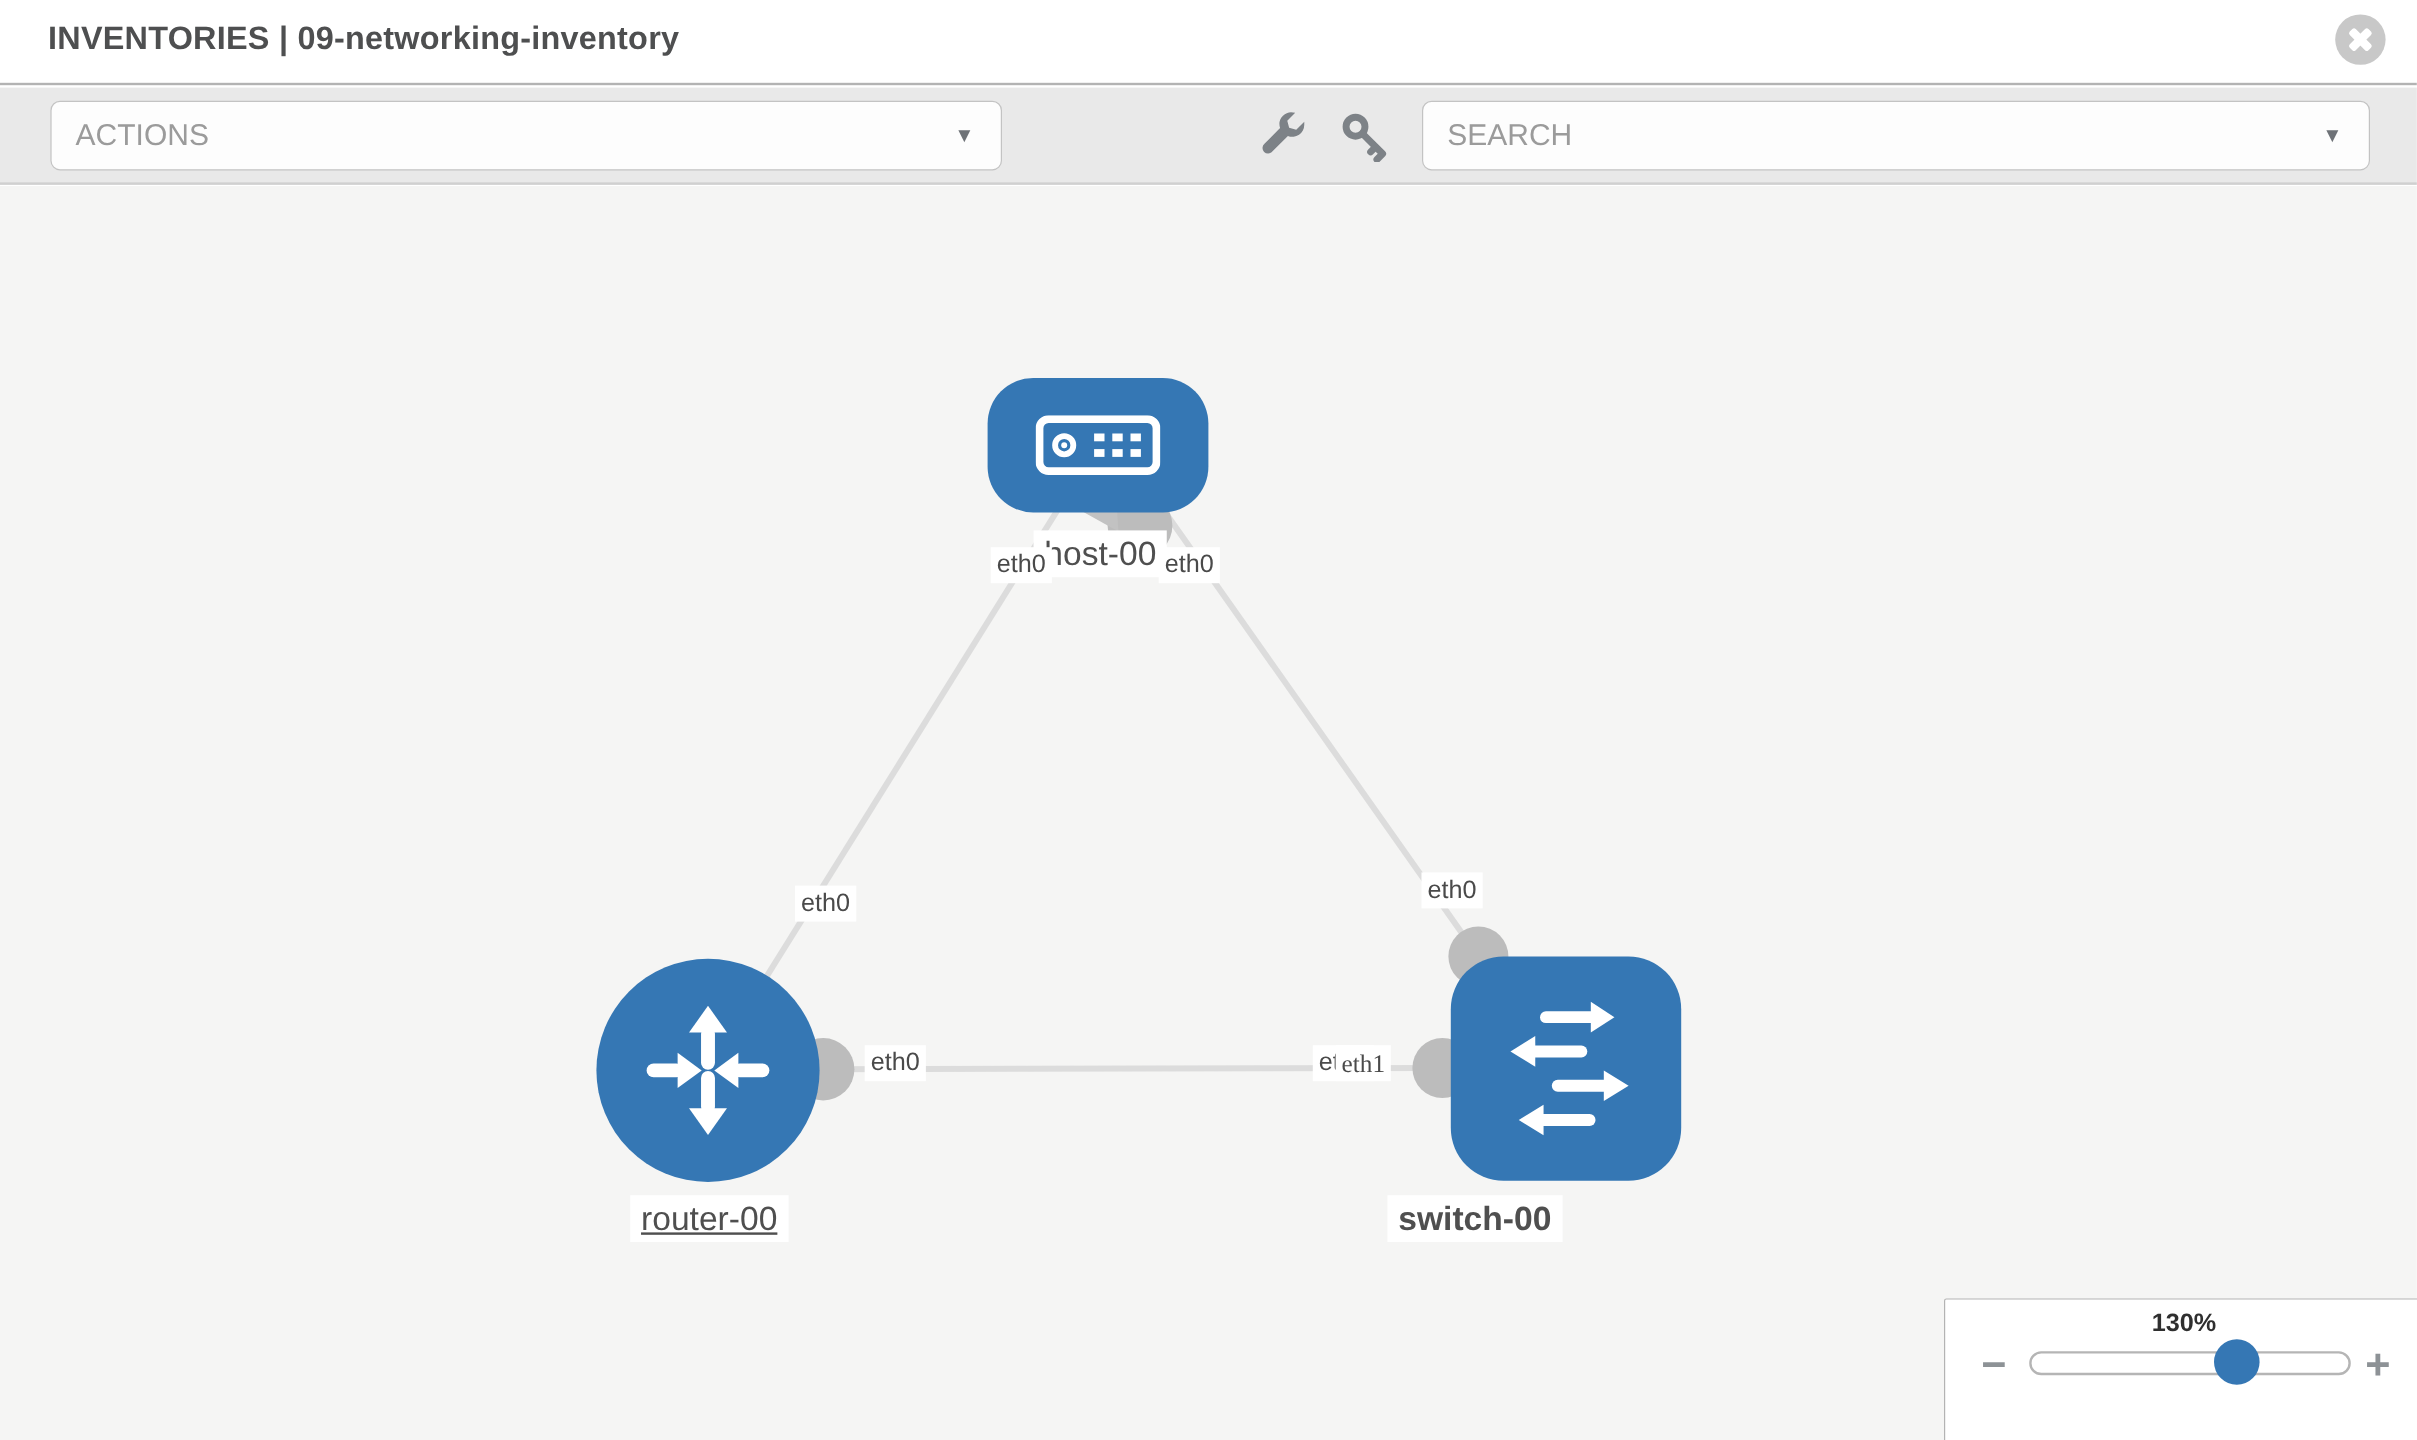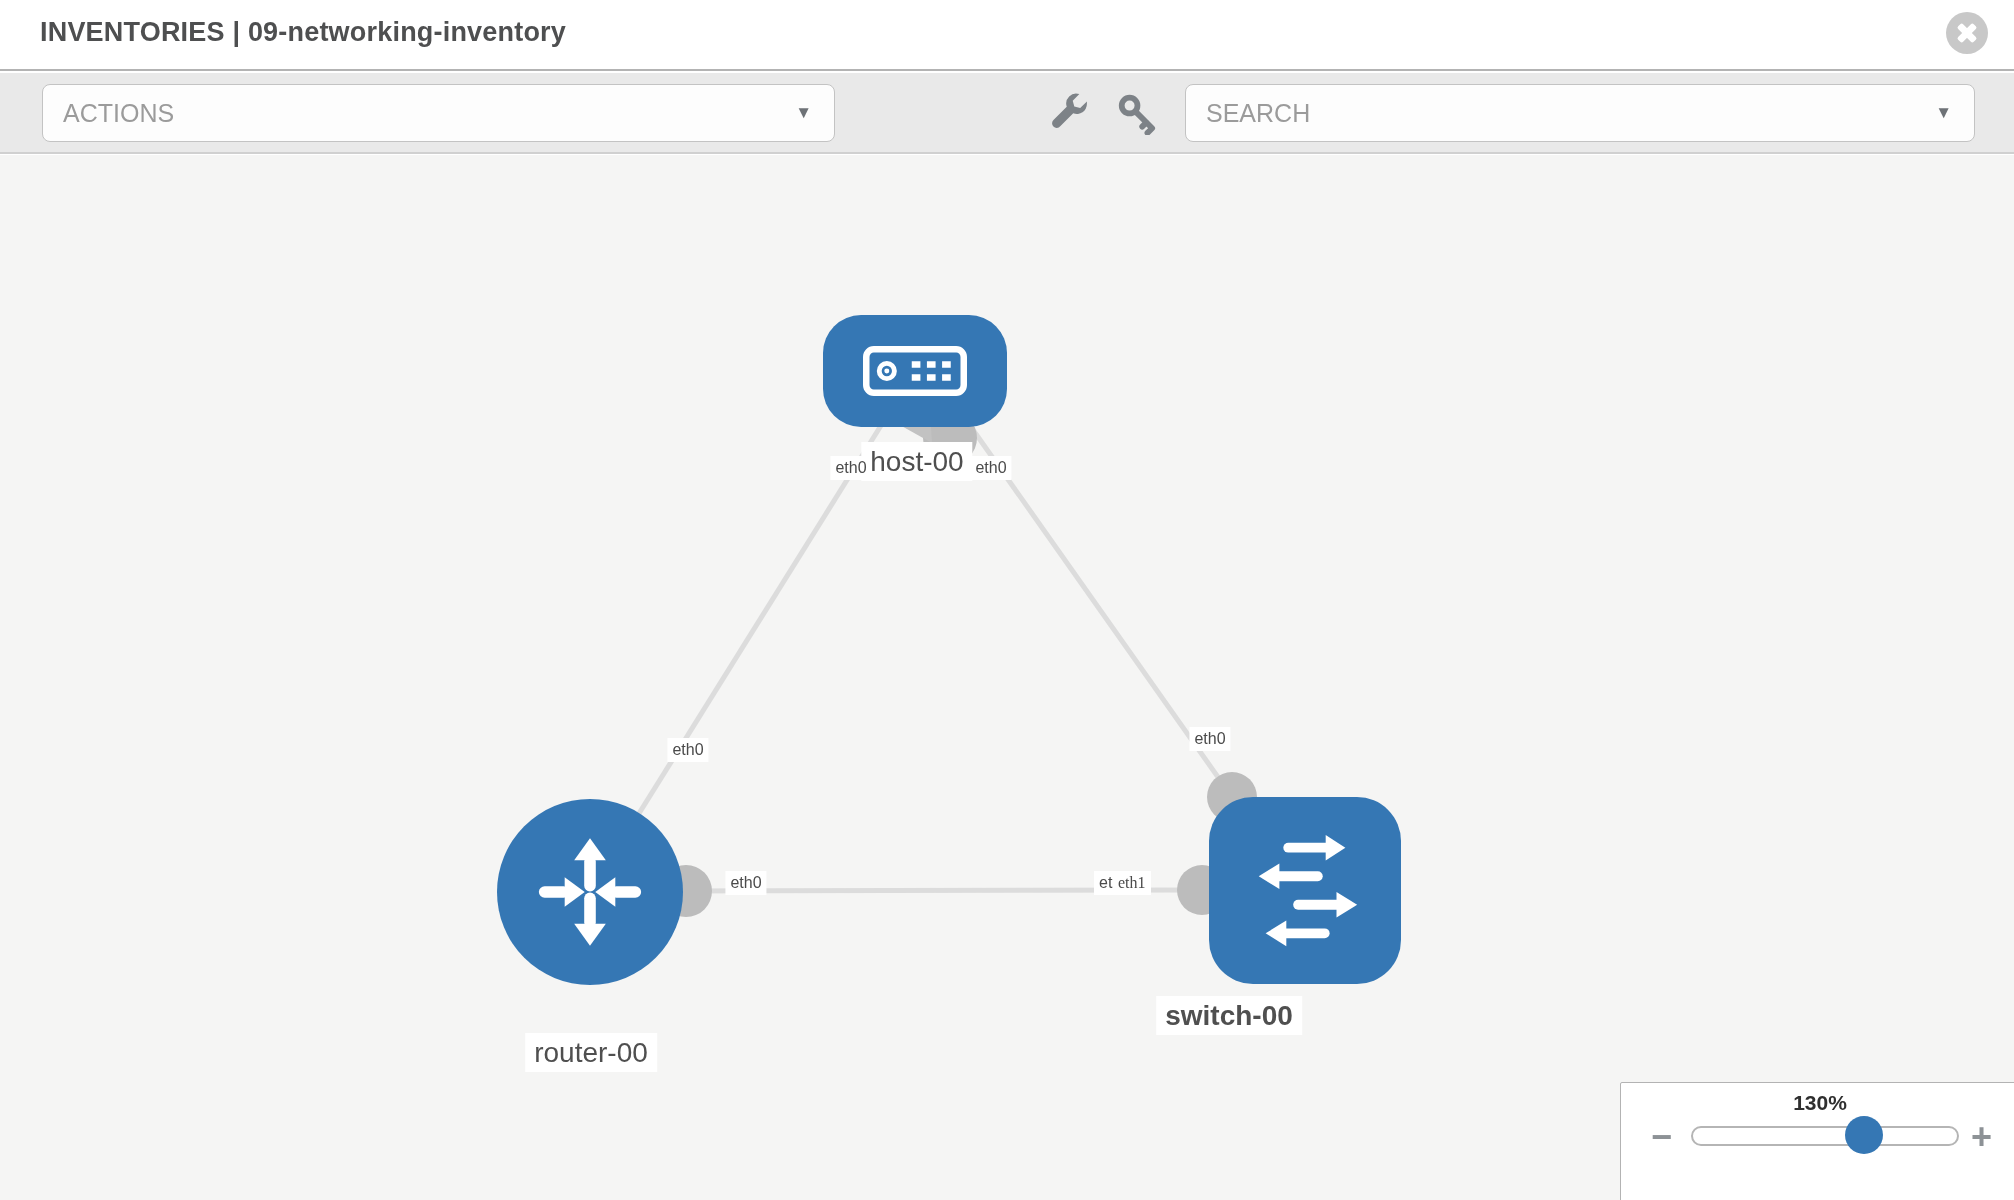--- a/index.html
+++ b/index.html
@@ -40,21 +40,21 @@
             background:#f5f5f4;text-align:right; }
   .link-layer { position:absolute; left:0; top:0; }
 
   .node { position:absolute; background:#3577b4; z-index:2; display:flex;
           align-items:center; justify-content:center; cursor:pointer; }
   .node-host   { left:823px;  top:160px; width:184px; height:112px; border-radius:38px; }
   .node-router { left:497px;  top:644px; width:186px; height:186px; border-radius:50%; }
   .node-switch { left:1209px; top:642px; width:192px; height:187px; border-radius:44px; }
 
   .chip { position:absolute; z-index:3; background:#ffffff; color:#4a4a4a;
-          font-size:16px; padding:2px 5px; white-space:nowrap; line-height:1.25; }
+          font-size:21px; padding:2px 5px; white-space:nowrap; line-height:1.25; }
   .node-label { font-size:28px; color:#4f4f4f; padding:2px 9px; }
   .ctr { transform:translateX(-50%); }
 
   
   .zoom-panel { position:absolute; left:1620px; top:1082px; width:400px; height:140px;
                 background:#ffffff; border:1px solid #b3b3b3; border-radius:2px; z-index:5; }
   .zoom-level { position:absolute; left:0; top:8px; width:100%; text-align:center;
                 font-size:21px; color:#2f2f2f; font-weight:600; }
   .zoom-minus, .zoom-plus { position:absolute; top:36px; font-size:36px; font-weight:bold;
                 color:#8d9296; cursor:pointer; line-height:1; }
@@ -150,21 +150,21 @@
           <polygon points="18,45 39,32 39,58" stroke="none"></polygon>
         <line x1="58" y1="74" x2="98" y2="74"></line>
           <polygon points="118,74 97,61 97,87" stroke="none"></polygon>
         <line x1="45" y1="103" x2="85" y2="103"></line>
           <polygon points="25,103 46,90 46,116" stroke="none"></polygon>
       </g>
     </svg>
   </div>
 
   <div class="chip node-label ctr" style="left:917px; top:287px;">host-00</div>
-  <div class="chip node-label ctr" style="left:591px; top:878px;">router-00</div>
+  <div class="chip node-label ctr" style="left:591px; top:841px;text-decoration:underline;">router-00</div>
   <div class="chip node-label ctr" style="left:1229px; top:841px;font-weight:bold;">switch-00</div>
 
   <div class="chip ctr" style="left:851px; top:301px;">eth0</div>
   <div class="chip ctr" style="left:991px; top:301px;">eth0</div>
   <div class="chip ctr" style="left:688px; top:583px;">eth0</div>
   <div class="chip ctr" style="left:1210px; top:572px;">eth0</div>
   <div class="chip ctr" style="left:746px; top:716px;">eth0</div>
   <div class="chip" style="left:1094px; top:716px;">eth0</div>
   <div class="chip" style="left:1113px; top:716px;font-family:Liberation Serif, serif;">eth1</div>
 </div>

